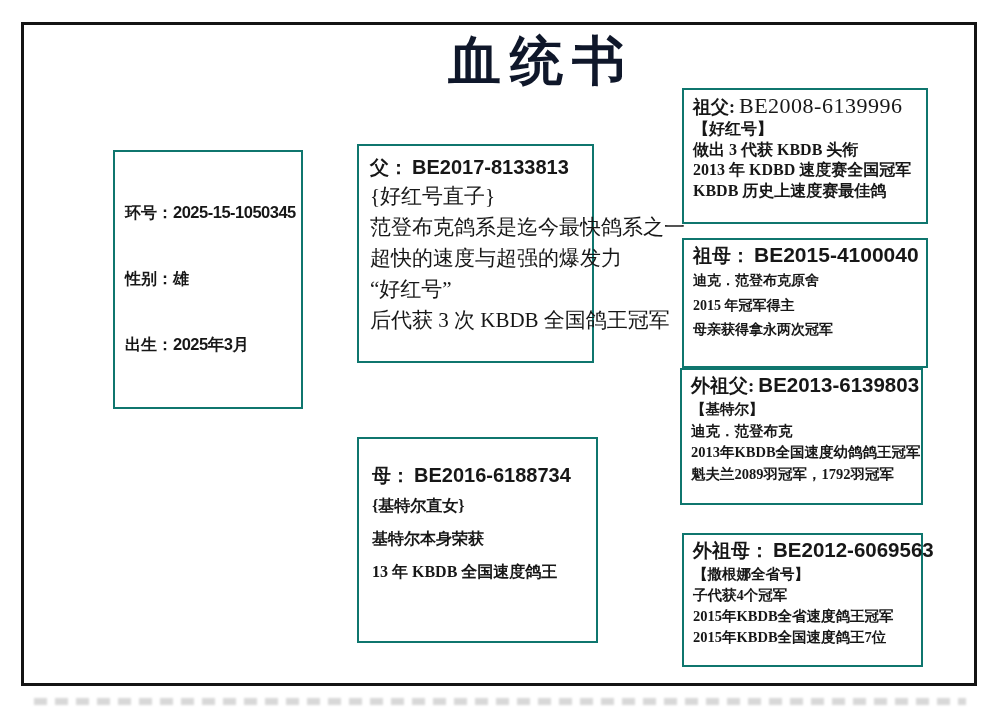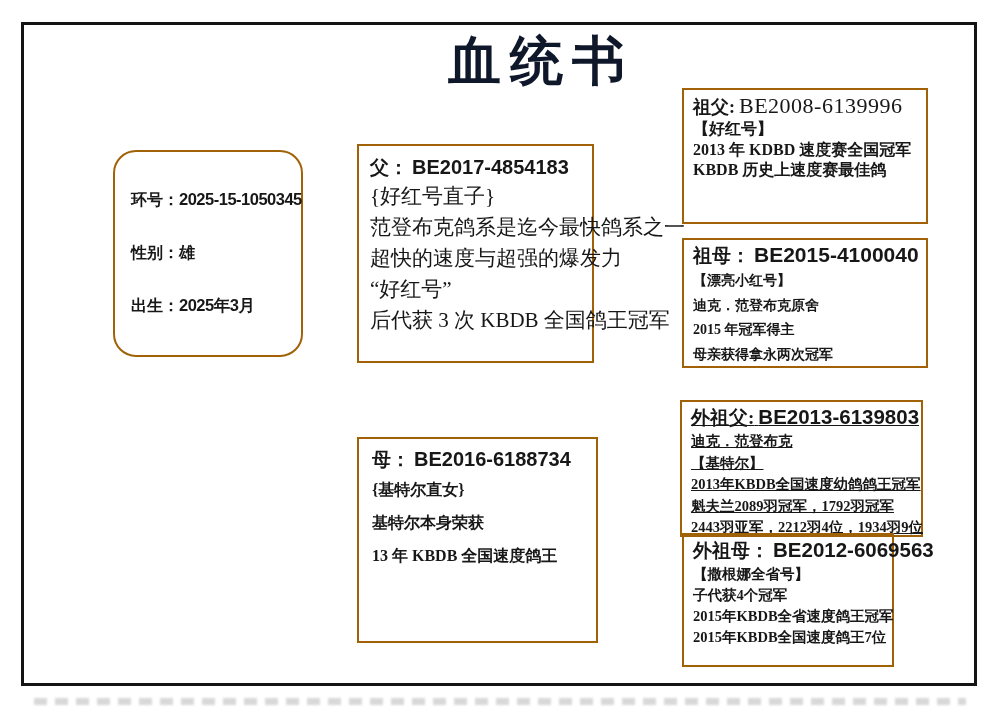--- a/index.html
+++ b/index.html
@@ -11,62 +11,62 @@
     position:absolute;left:21px;top:22px;width:956px;height:664px;
     border:3px solid #141414;box-sizing:border-box;background:transparent;
   }
   .title{
     position:absolute;left:0;top:26px;width:1000px;margin:0;text-align:center;
     font-size:53px;font-weight:700;color:#0f172a;letter-spacing:9px;
     font-family:"Liberation Serif","DejaVu Serif",serif;
     padding-left:41px;
   }
   .box{
-    position:absolute;border:2px solid #a16207;box-sizing:border-box;background:#fff0;
+    position:absolute;border:2px solid #0f766e;box-sizing:border-box;background:#fff0;
   }
   .num,.hdr-ring{font-family:"Liberation Sans","DejaVu Sans",sans-serif;}
 
   
-  .info-box{left:113px;top:150px;width:190px;height:207px;
+  .info-box{left:113px;top:150px;width:190px;height:259px;
     display:flex;flex-direction:column;justify-content:space-evenly;
-    padding:6px 4px 6px 16px;border-radius:23px;}
+    padding:6px 4px 6px 10px;}
   .info-line{font-size:16px;font-weight:700;white-space:nowrap;}
   .info-line .num{font-size:16.5px;font-weight:700;letter-spacing:-0.5px;}
 
   
   .father-box{left:357px;top:144px;width:237px;height:219px;padding:9px 11px;}
   .box-header{white-space:nowrap;}
   .hdr-label{font-size:19px;font-weight:700;}
   .hdr-ring{font-size:20px;font-weight:700;letter-spacing:0px;}
   .father-box .line{font-size:21px;font-weight:400;line-height:31px;white-space:nowrap;}
   .father-box .line:first-of-type{margin-top:5px;}
 
   
-  .mother-box{left:357px;top:437px;width:241px;height:206px;padding:8px 13px;}
+  .mother-box{left:357px;top:437px;width:241px;height:206px;padding:24px 13px;}
   .mother-box .line{font-size:16px;font-weight:700;line-height:33px;white-space:nowrap;}
   .mother-box .line:first-of-type{margin-top:11px;}
 
   
   .gp-box{left:682px;width:246px;padding:3px 9px;}
   .gp-box .line{font-weight:700;white-space:nowrap;}
 
   .gf-box{top:88px;height:136px;}
   .gf-box .hdr-label{font-size:18px;}
   .gf-box .hdr-ring{font-family:"Liberation Serif","DejaVu Serif",serif;font-size:22px;font-weight:400;letter-spacing:0.5px;}
   .gf-box .line{font-size:16px;line-height:20.5px;}
 
   .gm-box{top:238px;height:130px;}
   .gm-box .hdr-ring{font-size:21px;}
   .gm-box .line{font-size:14px;line-height:24.5px;}
 
-  .mgf-box{left:680px;top:400px;width:243px;height:137px;text-decoration:underline;}
+  .mgf-box{left:680px;top:368px;width:243px;height:137px;}
   .mgf-box .hdr-ring{font-size:20.5px;}
   .mgf-box .line{font-size:14.5px;line-height:21.5px;}
 
-  .mgm-box{top:533px;height:134px;width:212px;}
+  .mgm-box{top:533px;height:134px;width:241px;}
   .mgm-box .hdr-ring{font-size:20.5px;}
   .mgm-box .line{font-size:14.5px;line-height:21px;}
 
   
   .bottom-strip{
     position:absolute;left:34px;top:698px;width:932px;height:7px;opacity:.55;
     background:repeating-linear-gradient(90deg,#b9b9b9 0 13px,transparent 13px 21px);
     filter:blur(1.2px);
   }
 </style>
@@ -87,21 +87,21 @@
       <span>性别：</span><span>雄</span>
     </div>
     <div class="info-line">
       <span>出生：</span><span class="num">2025年3月</span>
     </div>
   </div>
 
   <div class="box father-box">
     <div class="box-header">
       <span class="hdr-label">父：</span>
-      <span class="hdr-ring">BE2017-4854183</span>
+      <span class="hdr-ring">BE2017-8133813</span>
     </div>
     <div class="line">{好红号直子}</div>
     <div class="line">范登布克鸽系是迄今最快鸽系之一</div>
     <div class="line">超快的速度与超强的爆发力</div>
     <div class="line">“好红号”</div>
     <div class="line">后代获 3 次 KBDB 全国鸽王冠军</div>
   </div>
 
   <div class="box mother-box">
     <div class="box-header">
@@ -112,45 +112,44 @@
     <div class="line">基特尔本身荣获</div>
     <div class="line">13 年 KBDB 全国速度鸽王</div>
   </div>
 
   <div class="box gp-box gf-box">
     <div class="box-header">
       <span class="hdr-label">祖父:</span>
       <span class="hdr-ring">BE2008-6139996</span>
     </div>
     <div class="line">【好红号】</div>
+    <div class="line">做出 3 代获 KBDB 头衔</div>
     <div class="line">2013 年 KDBD 速度赛全国冠军</div>
     <div class="line">KBDB 历史上速度赛最佳鸽</div>
   </div>
 
   <div class="box gp-box gm-box">
     <div class="box-header">
       <span class="hdr-label">祖母：</span>
       <span class="hdr-ring">BE2015-4100040</span>
     </div>
-    <div class="line">【漂亮小红号】</div>
     <div class="line">迪克．范登布克原舍</div>
     <div class="line">2015 年冠军得主</div>
     <div class="line">母亲获得拿永两次冠军</div>
   </div>
 
   <div class="box gp-box mgf-box">
     <div class="box-header">
       <span class="hdr-label">外祖父:</span>
       <span class="hdr-ring">BE2013-6139803</span>
     </div>
+    <div class="line">【基特尔】</div>
     <div class="line">迪克．范登布克</div>
-    <div class="line">【基特尔】</div>
     <div class="line">2013年KBDB全国速度幼鸽鸽王冠军</div>
     <div class="line">魁夫兰2089羽冠军，1792羽冠军</div>
-    <div class="line">2443羽亚军，2212羽4位，1934羽9位</div>
   </div>
 
   <div class="box gp-box mgm-box">
     <div class="box-header">
       <span class="hdr-label">外祖母：</span>
       <span class="hdr-ring">BE2012-6069563</span>
     </div>
     <div class="line">【撒根娜全省号】</div>
     <div class="line">子代获4个冠军</div>
     <div class="line">2015年KBDB全省速度鸽王冠军</div>

